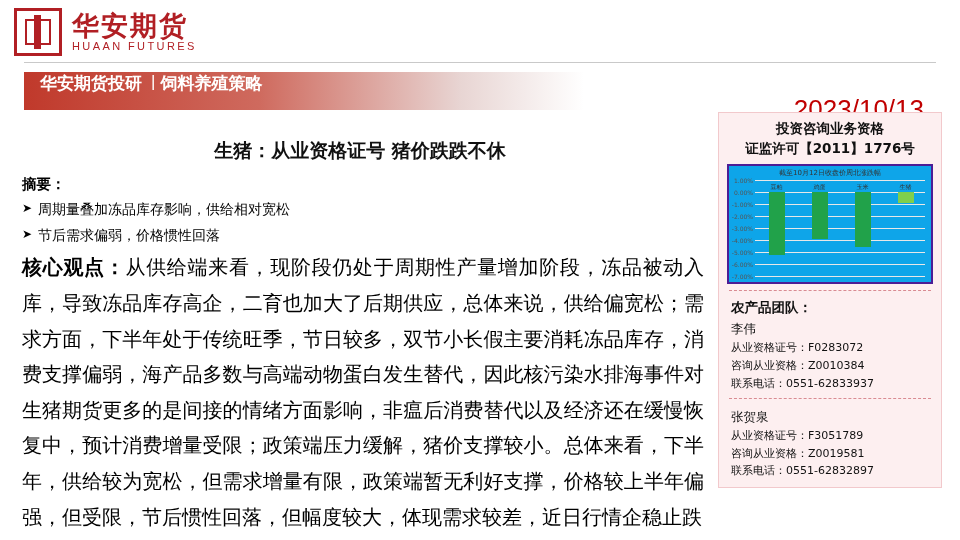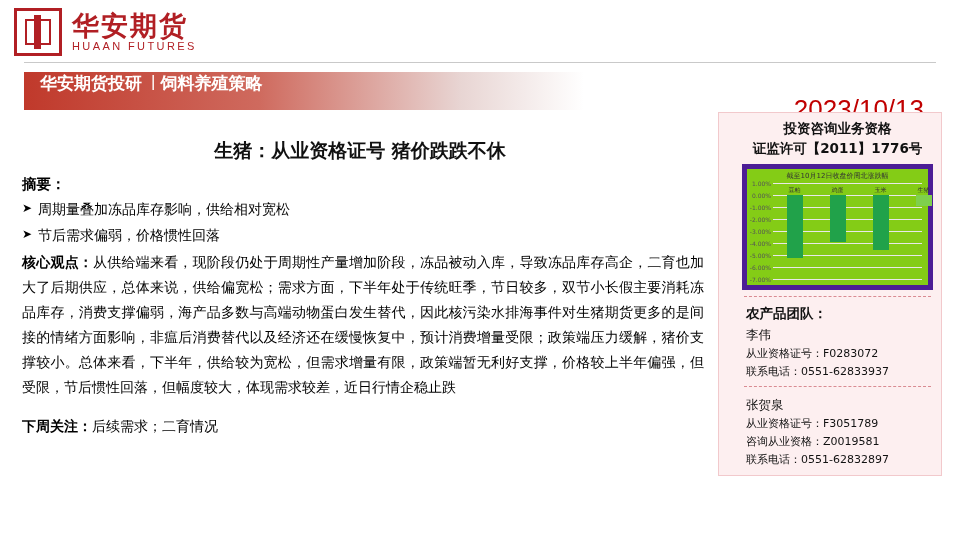--- a/index.html
+++ b/index.html
@@ -147,21 +147,21 @@
     display: flex;
     align-items: flex-start;
   }
   .bullet-mark {
     color: #000;
     margin-right: 6px;
     font-size: 12px;
     line-height: 1.9;
   }
   .para {
-    font-size: 14px;
+    font-size: 20px;
     line-height: 1.78;
     text-align: justify;
     margin-top: 2px;
   }
   .para .lead {
     font-weight: bold;
   }
   .focus-row {
     font-size: 14px;
     line-height: 1.85;
@@ -173,34 +173,34 @@
 
   
   .sidebar {
     position: absolute;
     left: 718px;
     top: 112px;
     width: 224px;
     background: #fdeff0;
     border: 1px solid #f2c9cc;
     box-sizing: border-box;
-    padding: 6px 0 8px 15px;
+    padding: 6px 0 8px 0;
     font-family: "DejaVu Sans", sans-serif;
   }
   .sb-title {
     text-align: center;
     font-size: 13.5px;
     font-weight: bold;
     color: #111;
     line-height: 1.45;
   }
   .sb-chart-box {
     margin: 6px 8px 4px 8px;
-    background: #84cc16;
-    border: 5px solid #4c1d95;
+    background: #0ea5e9;
+    border: 2px solid #4c1d95;
     height: 116px;
     position: relative;
   }
   .chart-title {
     position: absolute;
     top: 2px;
     left: 0;
     right: 0;
     text-align: center;
     font-size: 7px;
@@ -356,20 +356,21 @@
         </div>
     </div>
 
     <div class="dashed-sep"></div>
 
     <div class="team-title">农产品团队：</div>
 
     <div>
       <div class="person-name">李伟</div>
       <div class="person-line">从业资格证号：F0283072</div>
+      <div class="person-line">咨询从业资格：Z0010384</div>
       <div class="person-line">联系电话：0551-62833937</div>
     </div>
 
     <div class="dashed-sep"></div>
 
     <div>
       <div class="person-name">张贺泉</div>
       <div class="person-line">从业资格证号：F3051789</div>
       <div class="person-line">咨询从业资格：Z0019581</div>
       <div class="person-line">联系电话：0551-62832897</div>

